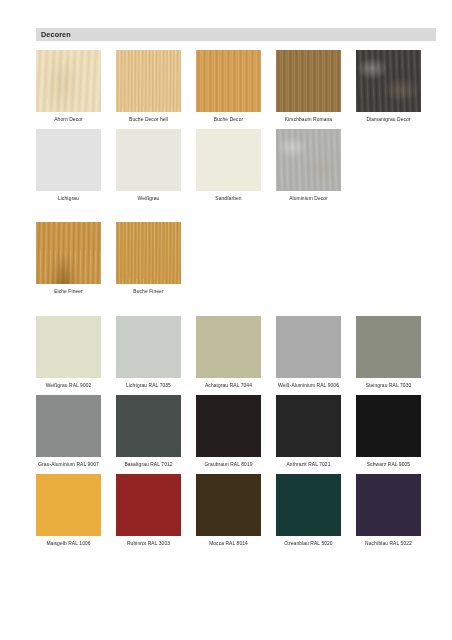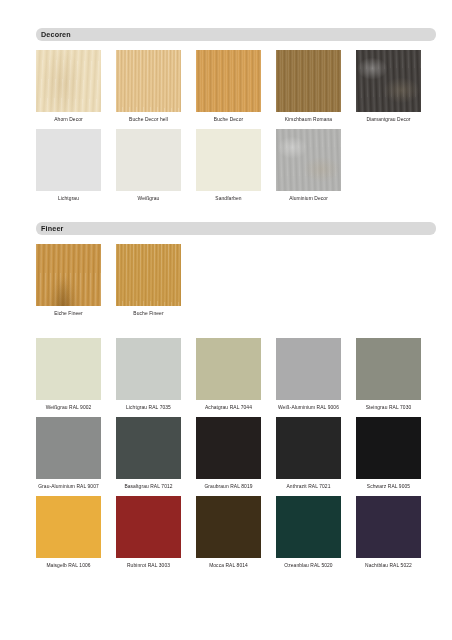--- a/index.html
+++ b/index.html
@@ -32,21 +32,20 @@
   .section-header {
     background: #d9d9d9;
     height: 13px;
     line-height: 13px;
     padding-left: 5px;
     font-size: 7.2px;
     font-weight: bold;
     color: #1c1c1c;
     letter-spacing: 0.15px;
     margin-bottom: 9px;
-    border-radius: 6px;
   }
   .swatch-row {
     display: flex;
     flex-direction: row;
     margin-bottom: 6px;
   }
   .swatch-cell {
     width: 65px;
     margin-right: 15px;
     display: flex;
@@ -180,21 +179,20 @@
             <div class="swatch-label">Sandfarben</div>
           </div>
           <div class="swatch-cell">
             <div class="swatch grain-mottle" style="background: rgb(176, 176, 174);"></div>
             <div class="swatch-label">Aluminium Decor</div>
           </div>
         </div>
         <div class="sec-gap"></div>
       </div>
       <div class="section">
-        <div class="section-header">Fineer</div>
         <div class="swatch-row">
           <div class="swatch-cell">
             <div class="swatch grain-cathedral" style="background: rgb(200, 146, 65);"></div>
             <div class="swatch-label">Eiche Fineer</div>
           </div>
           <div class="swatch-cell">
             <div class="swatch grain-fine" style="background: rgb(202, 152, 68);"></div>
             <div class="swatch-label">Buche Fineer</div>
           </div>
         </div>

